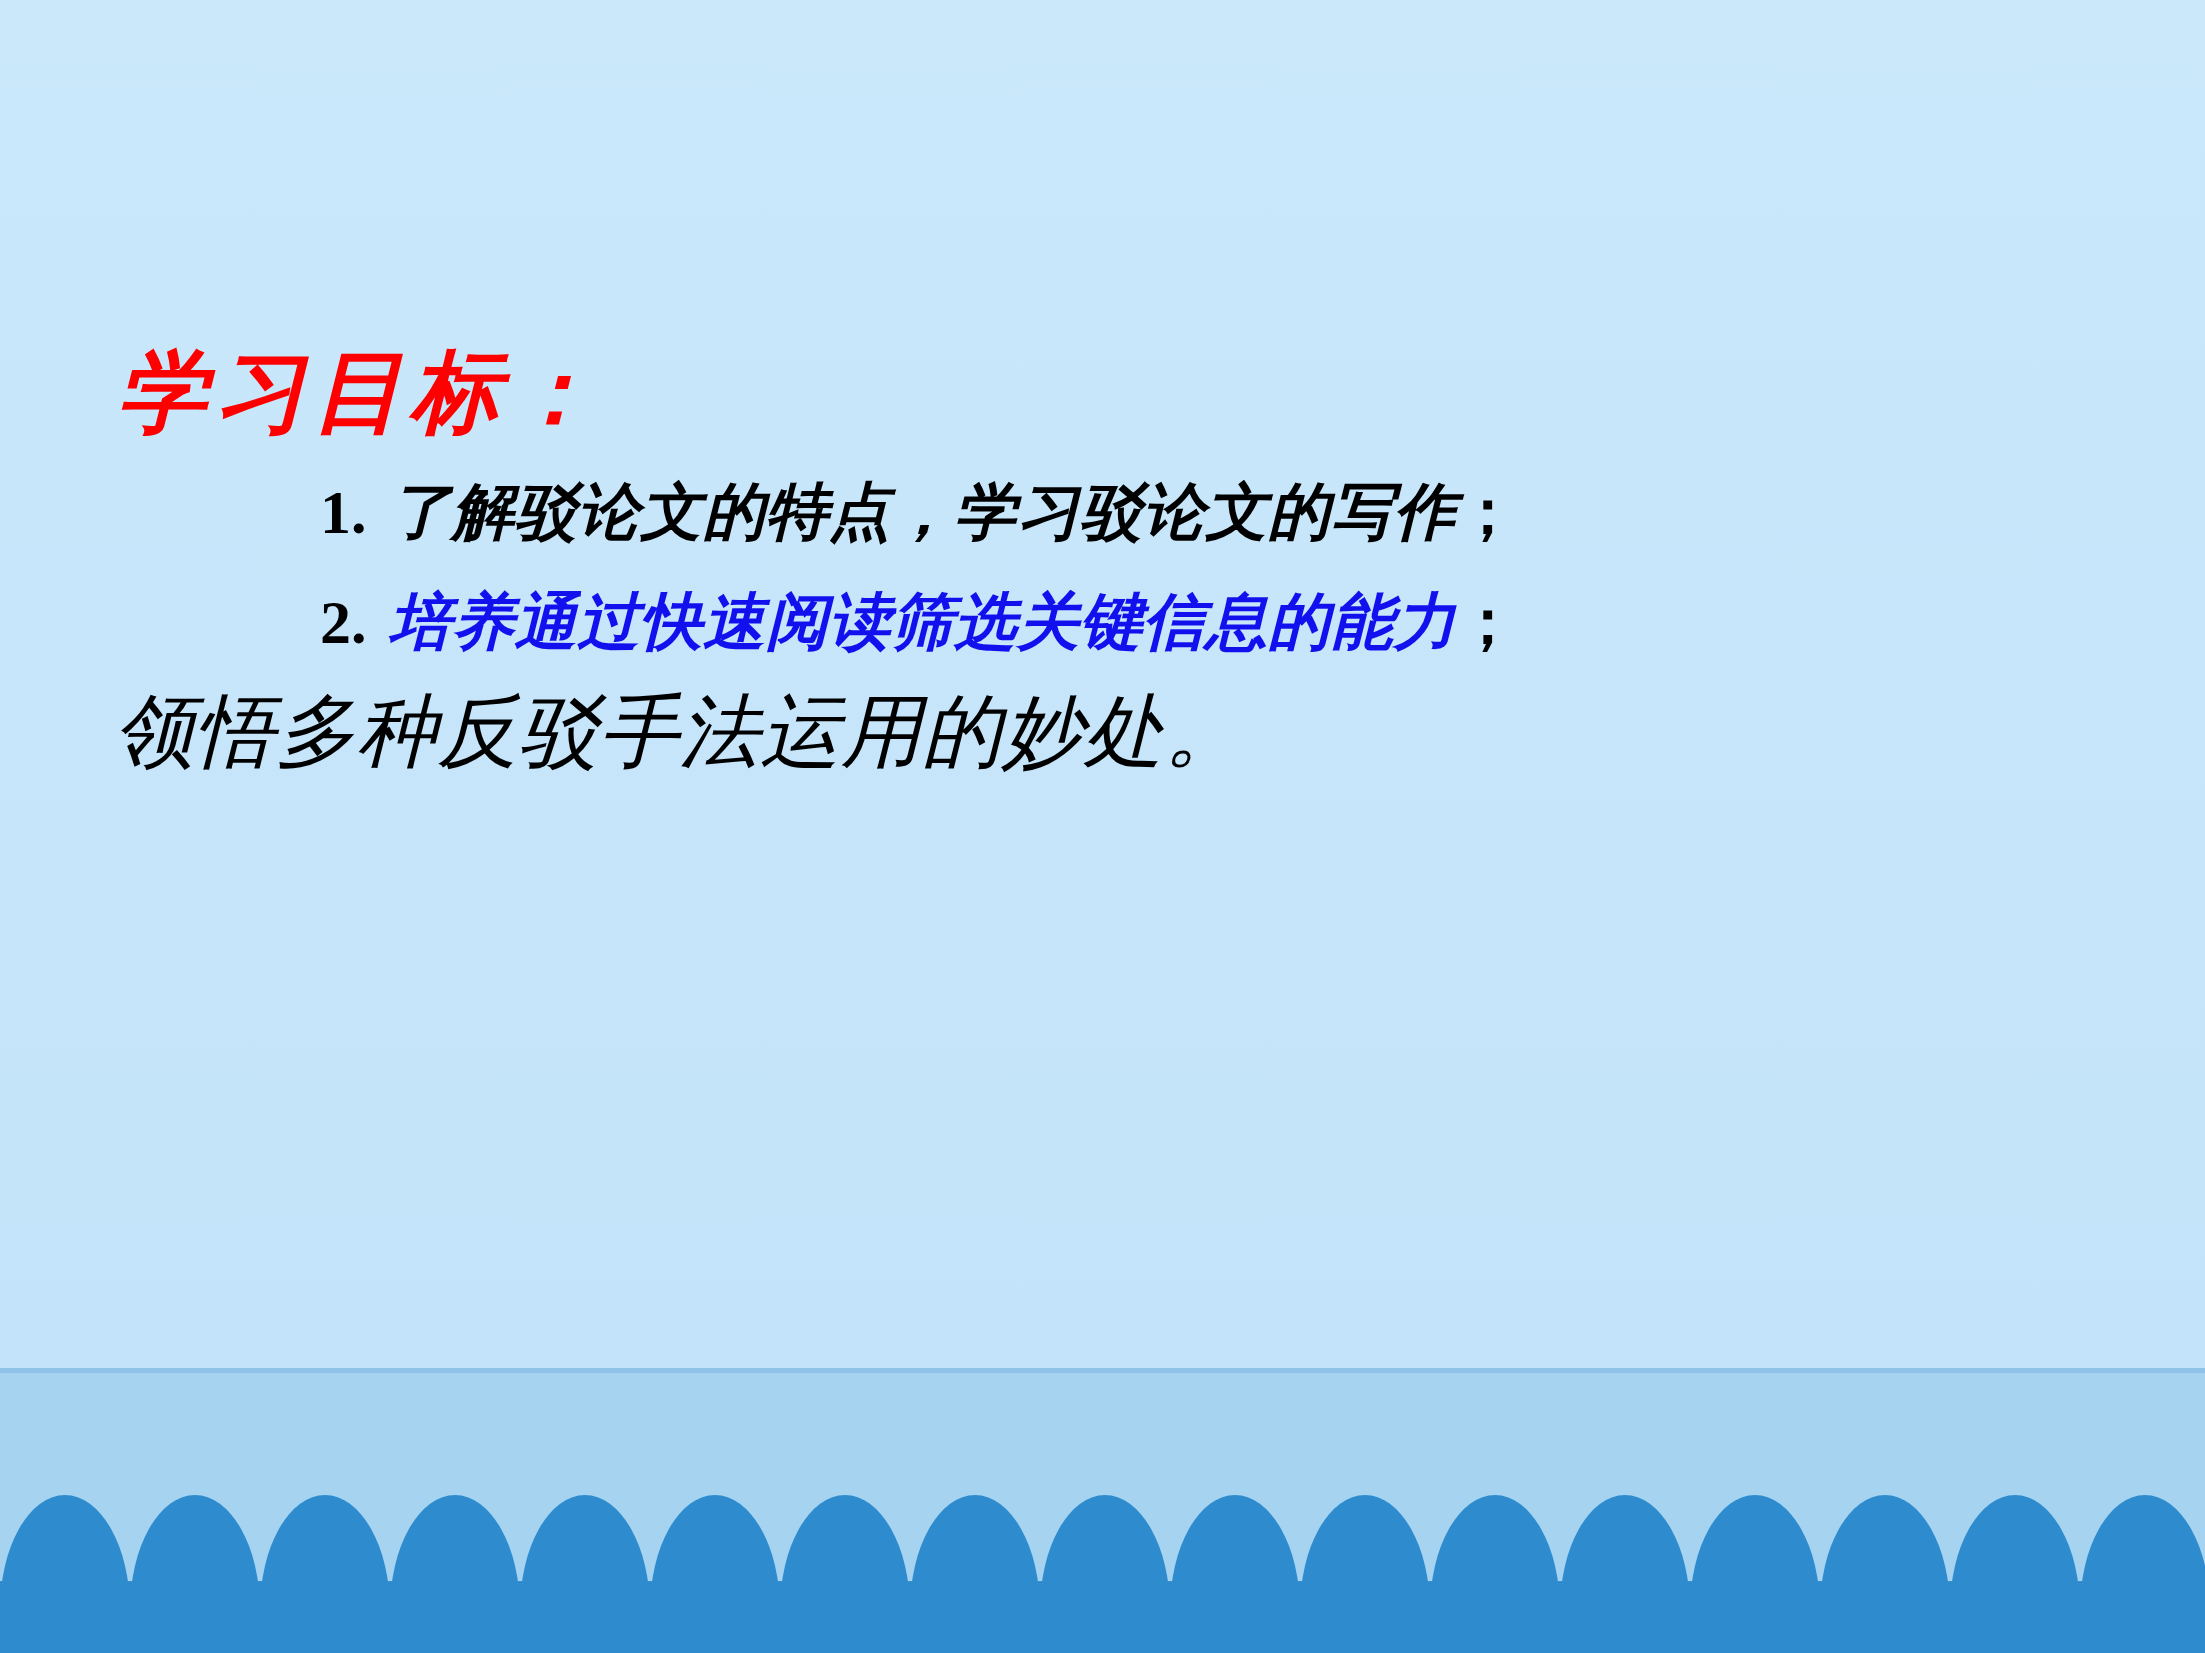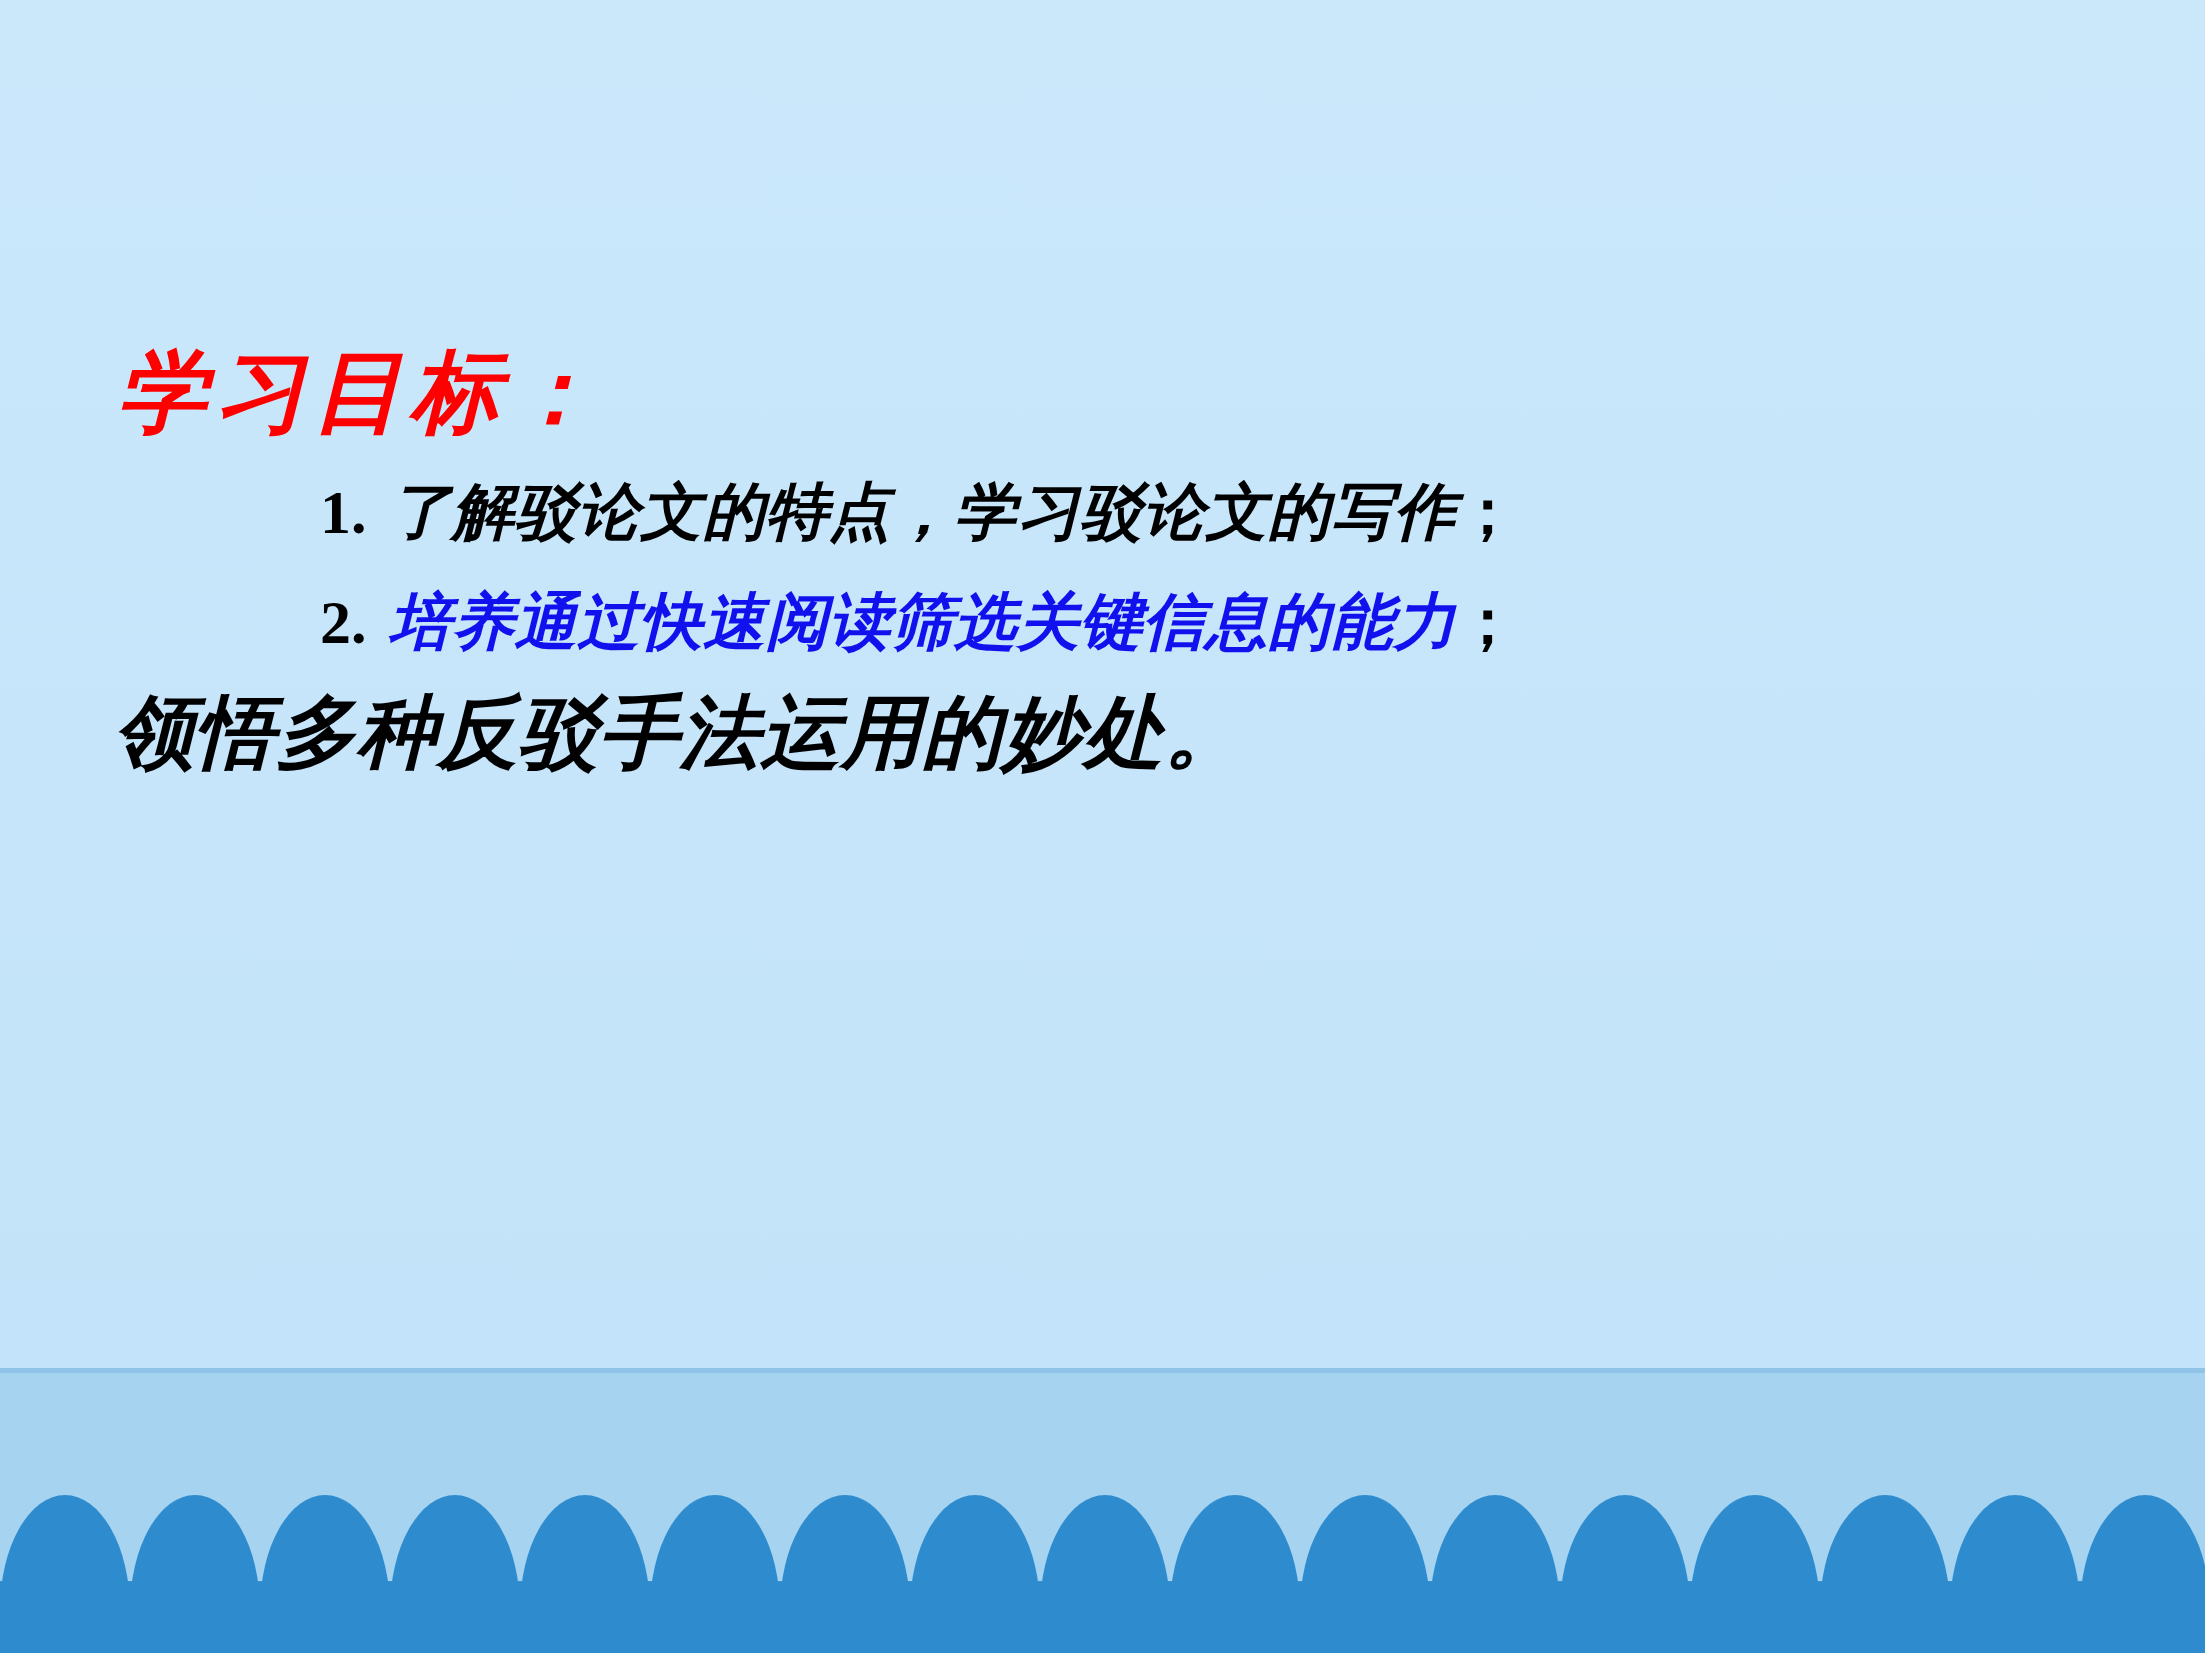--- a/index.html
+++ b/index.html
@@ -96,21 +96,21 @@
     font-style: normal;
   }
 
   .goal-cont {
     margin: 12px;
     padding: 0;
     white-space: nowrap;
     margin-left: 106px;
     font-family: "DejaVu Serif", "Liberation Serif", serif;
     font-style: italic;
-    font-weight: 700;
+    font-weight: 400;
     font-size: 80px;
     line-height: 1.2;
     color: #000000;
     letter-spacing: 0.8px;
   }
 
   
   .footer-band {
     position: absolute;
     left: 0;

